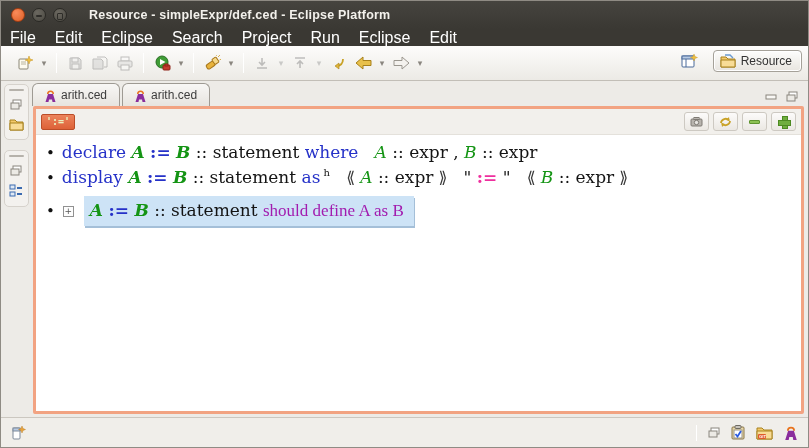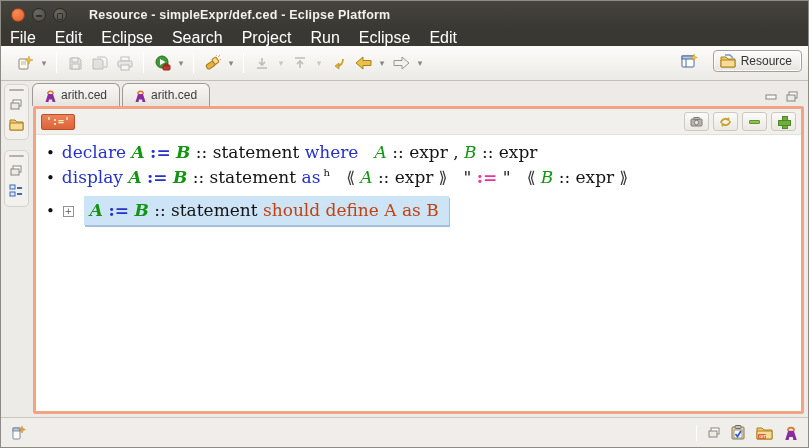--- a/index.html
+++ b/index.html
@@ -60,21 +60,21 @@
   .segs { white-space:pre; }
   .segs.hl { background:#cde3f6; box-shadow:1px 2px 0 #a4bfd8; padding:4px 10px 5px 6px; display:inline-block; }
   .line3 { margin-top:9px; }
   .expand-box { display:inline-flex; align-items:center; justify-content:center; width:11px; height:11px; border:1px solid #919191; background:#fdfdfd; color:#555; font:9px/9px "DejaVu Sans", sans-serif; margin:0 10px 0 1px; vertical-align:2px; }
   .sg-plain { color:#141414; }
   .sg-kw   { color:#2531c8; }
   .sg-varb { color:#149414; font-weight:bold; font-style:italic; }
   .sg-var  { color:#149414; font-style:italic; }
   .sg-opb  { color:#2531c8; font-weight:bold; }
   .sg-pinkb{ color:#ee2f9e; font-weight:bold; }
-  .sg-pink { color:#c2410c; }
+  .sg-pink { color:#a21caf;font-family:Liberation Serif, serif; }
   .sg-guil { color:#3a3a3a; font-family:"DejaVu Sans", sans-serif; font-size:16px; }
   .sg-sup  { color:#141414; font-size:10px; vertical-align:7px; }
 
   
   .statusbar { position:absolute; left:0; right:0; bottom:0; height:30px; background:#f0eeea; border-top:1px solid #cbc7c0; display:flex; align-items:center; padding:0 10px; }
   .sb-right { margin-left:auto; display:flex; align-items:center; gap:11px; }
   .sb-sep { width:1px; height:16px; background:#d3cfc8; border-right:1px solid #fff; }
 
   svg { display:block; }
 </style>

